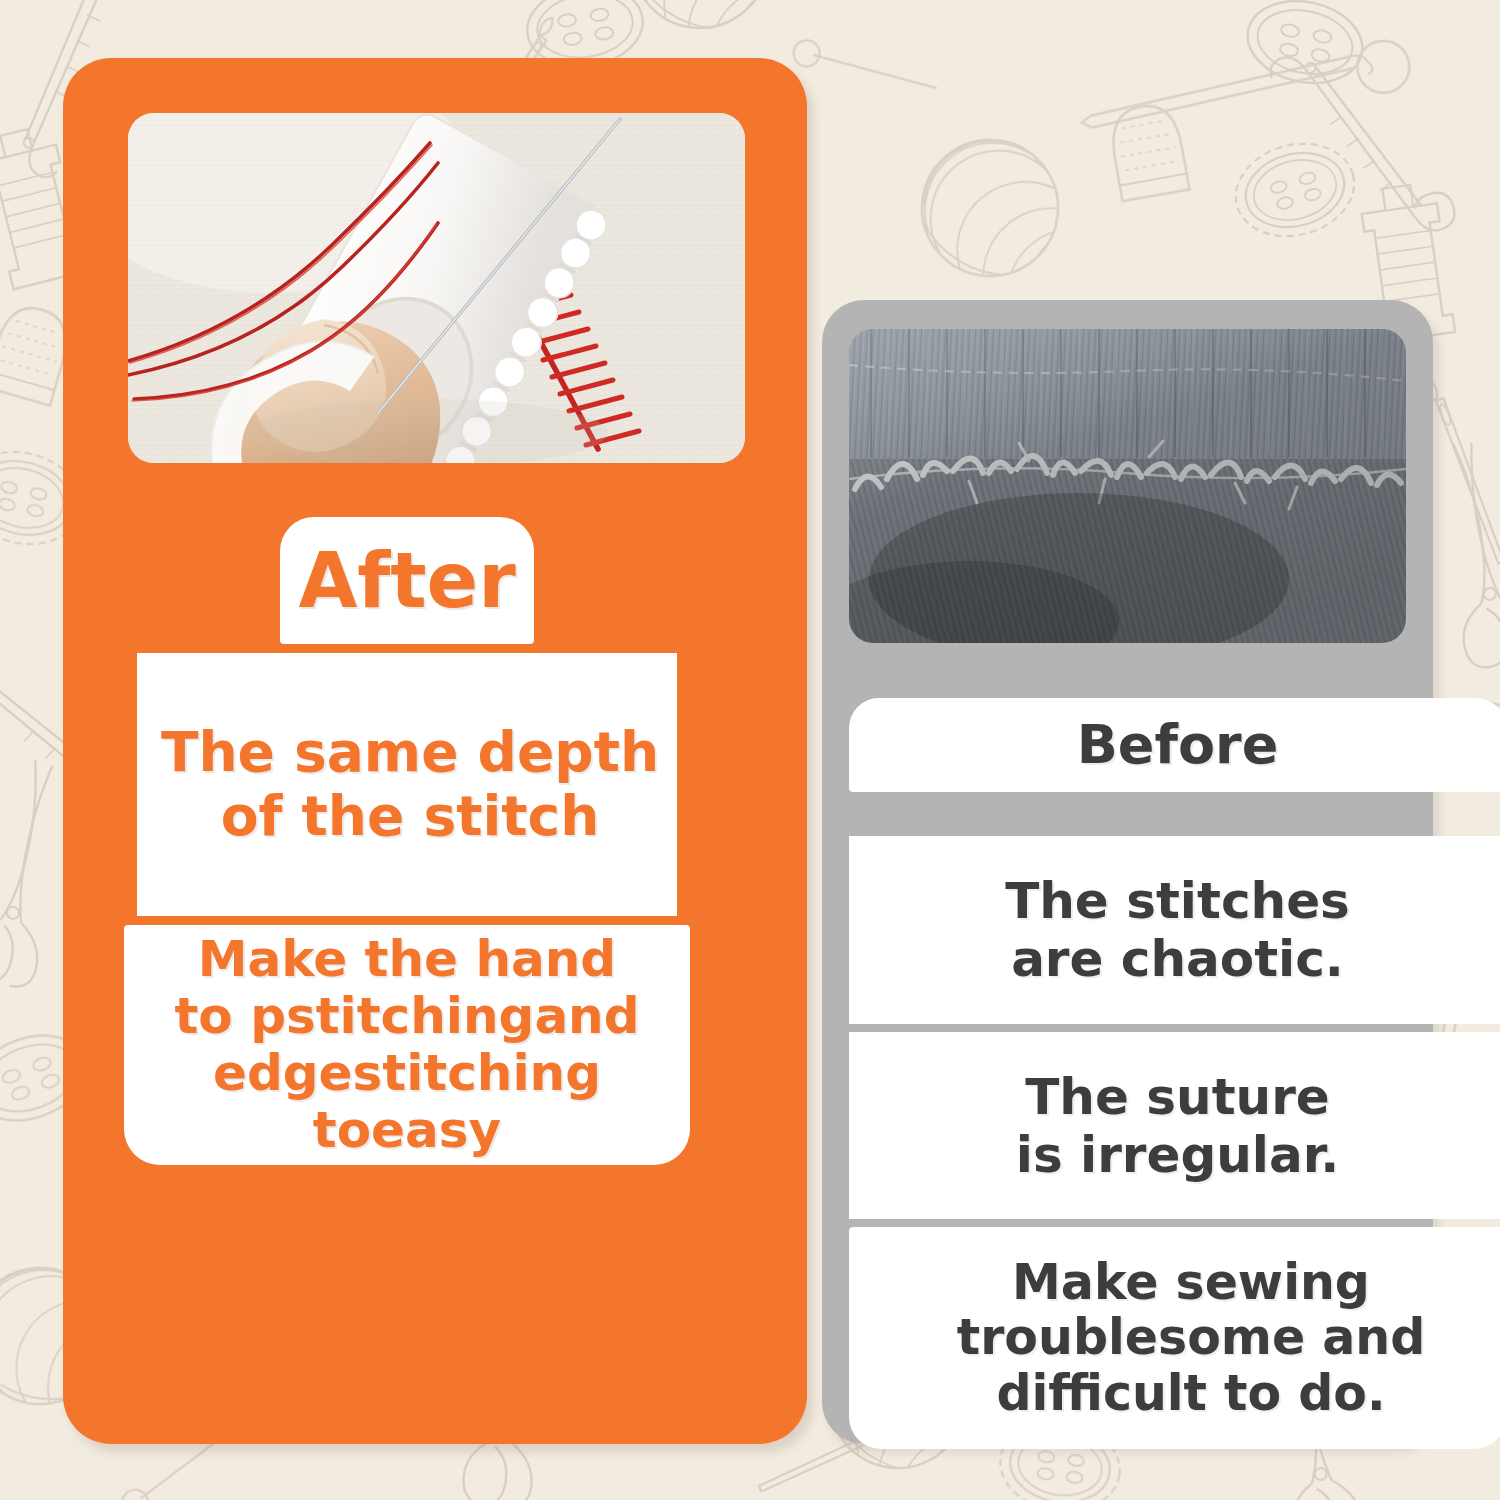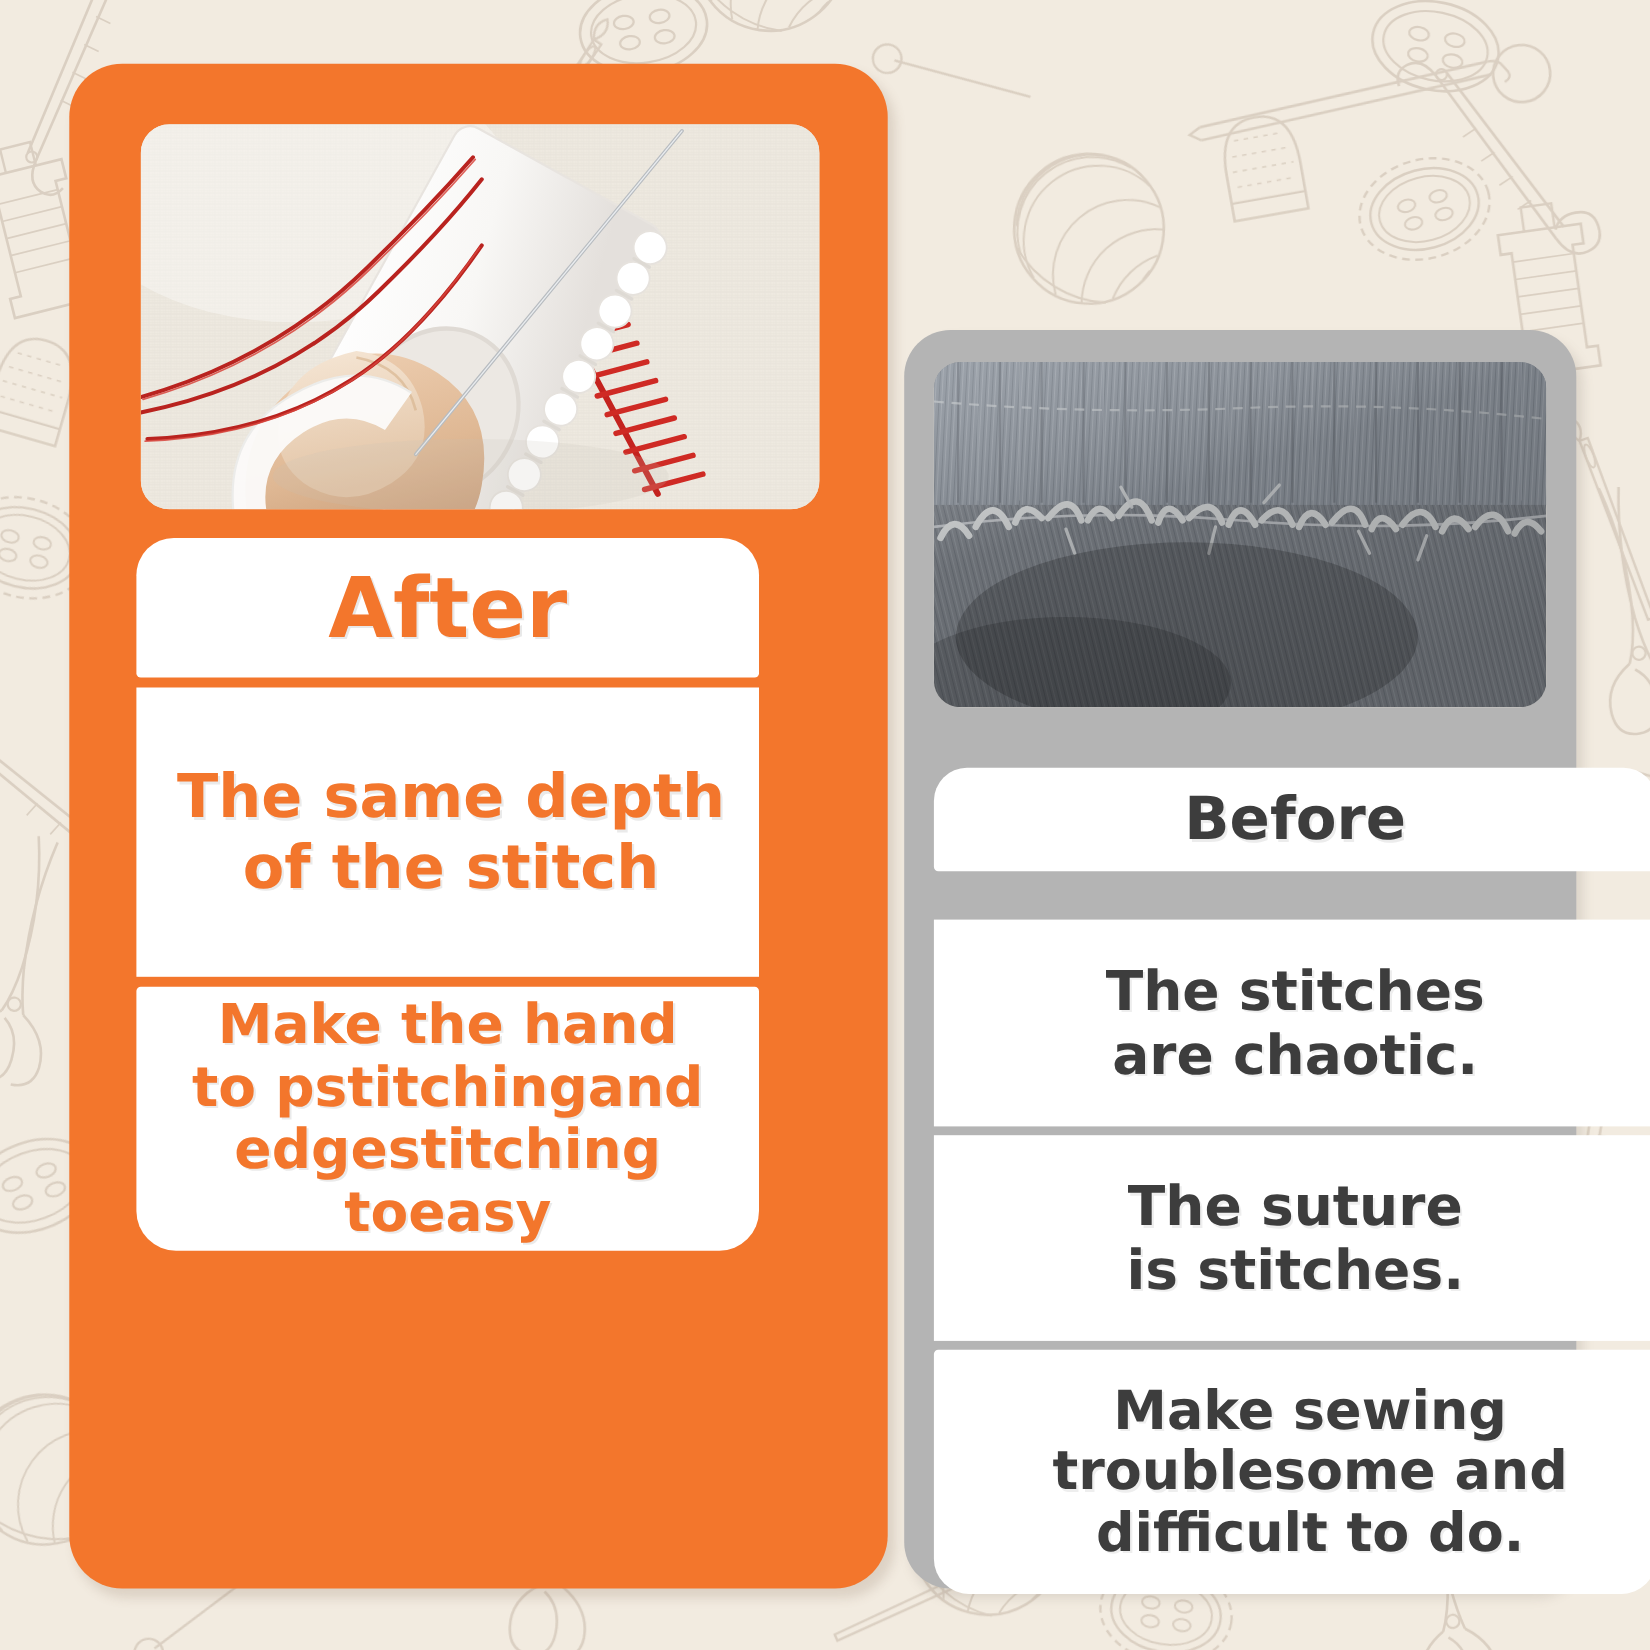--- a/index.html
+++ b/index.html
@@ -76,24 +76,25 @@
   .photo svg { display: block; width: 100%; height: 100%; }
 
   
   .card-stack {
     position: absolute;
     display: flex;
     flex-direction: column;
   }
   .card-stack.after-stack {
     left: 124px;
-    top: 489px;
+    top: 517px;
     width: 566px;
     height: 866px;
     gap: 9px;
+    align-items: center;
   }
   .card-stack.before-stack {
     left: 849px;
     top: 698px;
     width: 657px;
     height: 707px;
     gap: 8px;
   }
 
   .card {
@@ -527,21 +528,21 @@
   <div class="card-stack before-stack">
     <div class="card row-title">
       <span class="heading before-heading">Before</span>
     </div>
     <div class="card row-1">
       <span class="body-text">The stitches
 are chaotic.</span>
     </div>
     <div class="card row-2">
       <span class="body-text">The suture
-is stitches.</span>
+is irregular.</span>
     </div>
     <div class="card row-3">
       <span class="body-text">Make sewing
 troublesome and
 difficult to do.</span>
     </div>
   </div>
 
 </div>
 

